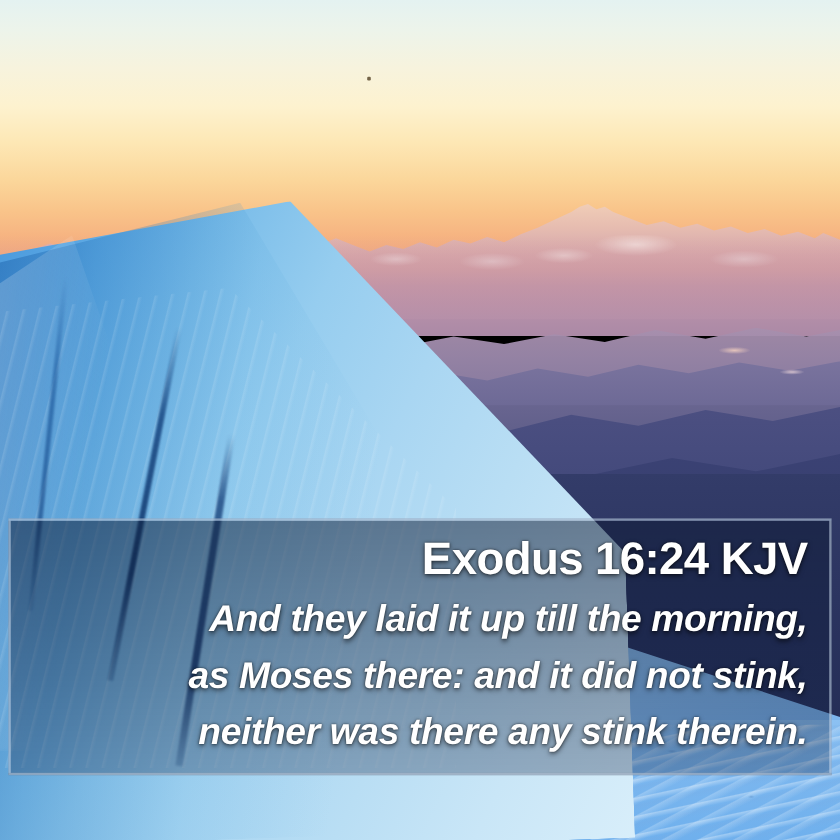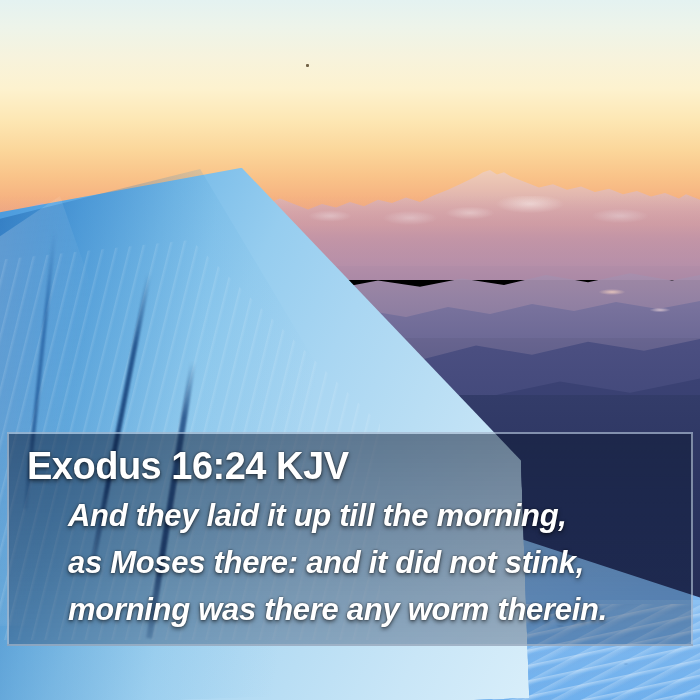--- a/index.html
+++ b/index.html
@@ -6,20 +6,21 @@
     margin: 0;
     padding: 0;
     background: #000;
   }
   #stage {
     position: relative;
     width: 700px;
     height: 700px;
     overflow: hidden;
     font-family: "Liberation Sans", sans-serif;
+    text-align: right;
   }
 
   
   .sky {
     position: absolute;
     left: 0; top: 0;
     width: 700px; height: 260px;
     background: linear-gradient(to bottom,
         #e4f2f1 0%,
         #edf4ea 10%,
@@ -337,17 +338,17 @@
   <div class="ice-highlight"></div>
   <div class="crevasse-b"></div>
   <div class="crevasse-a"></div>
   <div class="crevasse-c"></div>
 
   <div class="verse-panel">
     <div class="verse-title">Exodus 16:24 KJV</div>
     <div class="verse-body">
       <div class="verse-line">And they laid it up till the morning,</div>
       <div class="verse-line">as Moses there: and it did not stink,</div>
-      <div class="verse-line">morning was there any worm therein.</div>
+      <div class="verse-line">neither was there any stink therein.</div>
     </div>
   </div>
 
 </div>
 
 </body></html>

